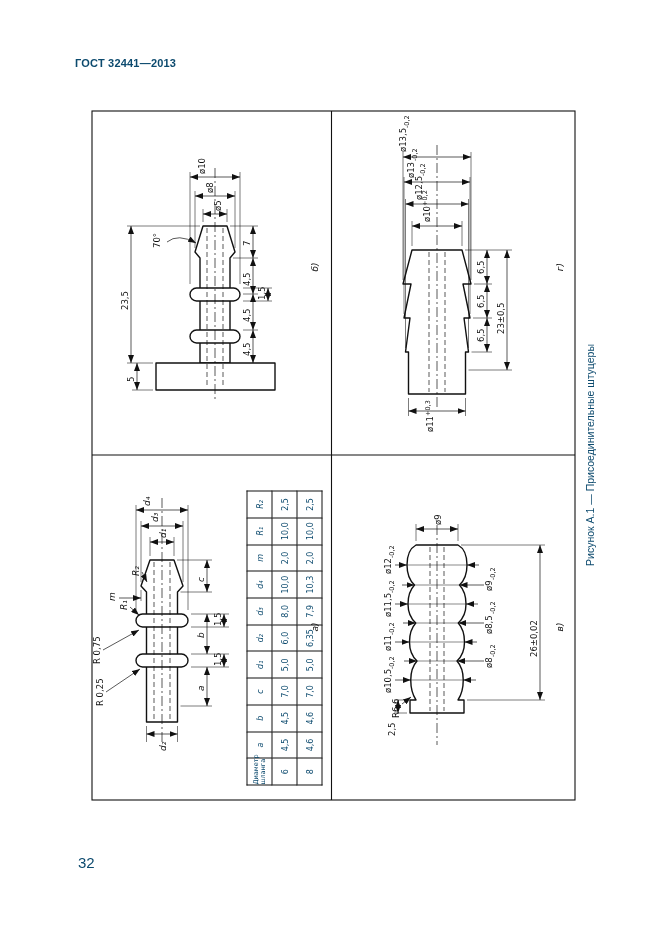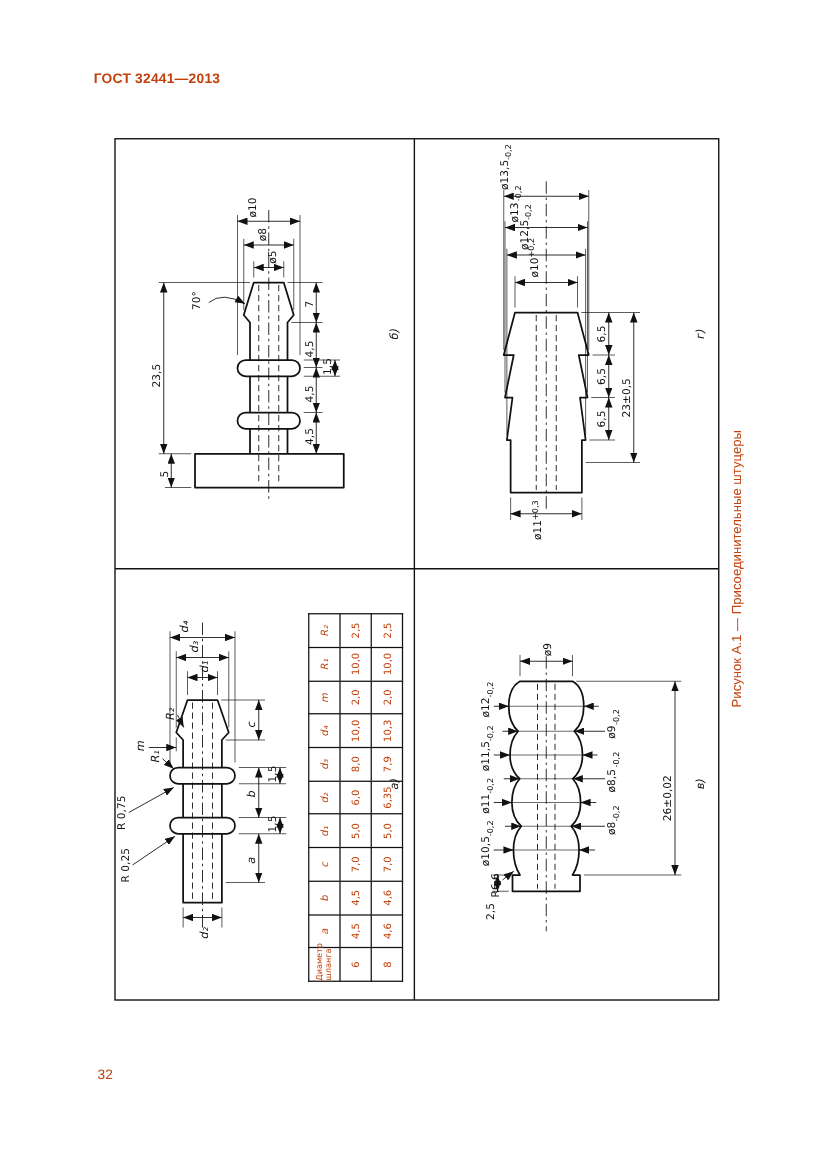--- a/index.html
+++ b/index.html
@@ -1,18 +1,18 @@
 <!DOCTYPE html>
 <html><head>
 <meta charset="utf-8">
 <style>
   body{margin:0}
-  .page{position:relative;width:599px;height:935px;background:#fff;font-family:"Liberation Sans",sans-serif;color:#c2410c;overflow:hidden}
+  .page{position:relative;width:599px;height:935px;background:#fff;font-family:"Liberation Sans",sans-serif;color:#0c4a6e;overflow:hidden}
   .doc-header{position:absolute;left:75px;top:57px;font-size:11px;font-weight:bold;letter-spacing:.2px}
-  .page-number{position:absolute;left:78px;top:854px;font-size:11px}
+  .page-number{position:absolute;left:78px;top:854px;font-size:15px}
   .caption-wrap{position:absolute;left:579px;top:318px;width:22px;height:274px;display:flex;align-items:center;justify-content:center}
   .caption{writing-mode:vertical-rl;transform:rotate(180deg);font-size:10.5px;white-space:nowrap}
   .table-wrap{position:absolute;left:137px;top:600px;width:295px;height:76px;transform:rotate(-90deg)}
   table.dim-table{border-collapse:collapse;table-layout:fixed;width:295px;height:76px;font-family:"DejaVu Sans",sans-serif;font-size:8px}
   .dim-table th,.dim-table td{border:1px solid #111;text-align:center;vertical-align:middle;padding:0;font-weight:normal}
   .dim-table th.dia{font-size:6.5px;line-height:1.15}
   .dim-table th.lbl{font-style:italic}
   .dim-table tr{height:25px}
   svg text{font-family:"DejaVu Sans",sans-serif;fill:#111}
   .dimtxt{font-size:8.5px}

